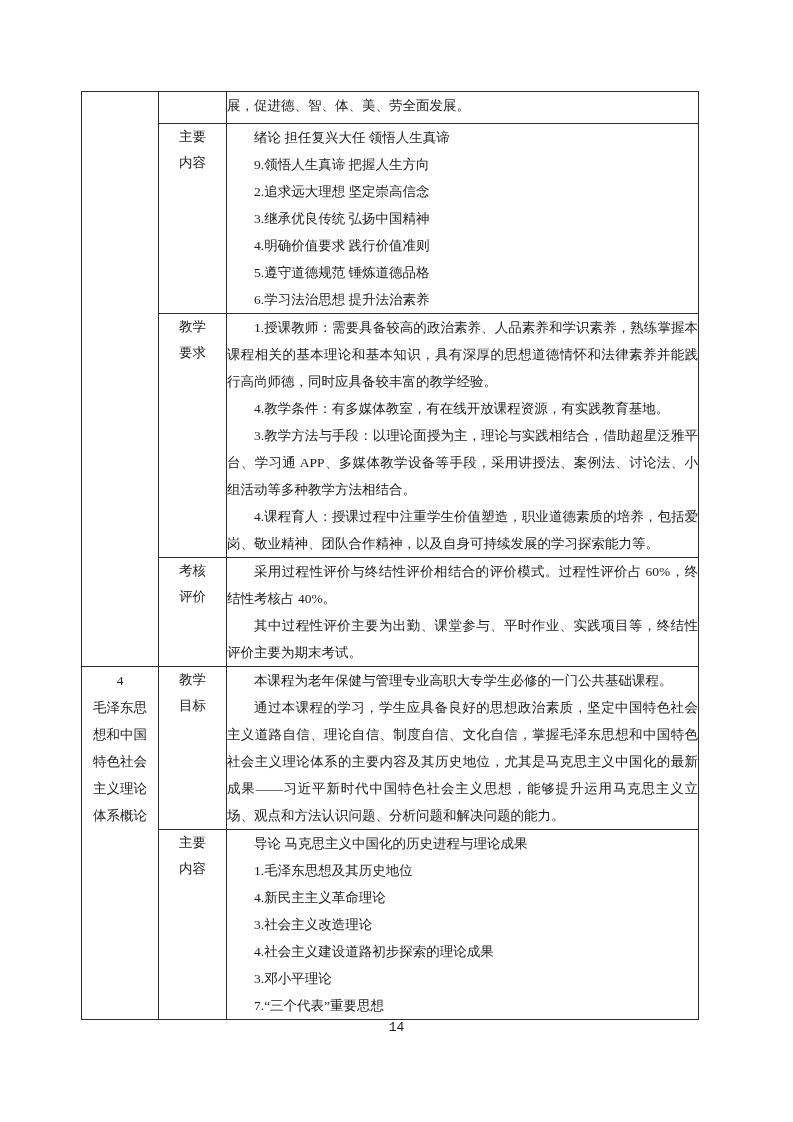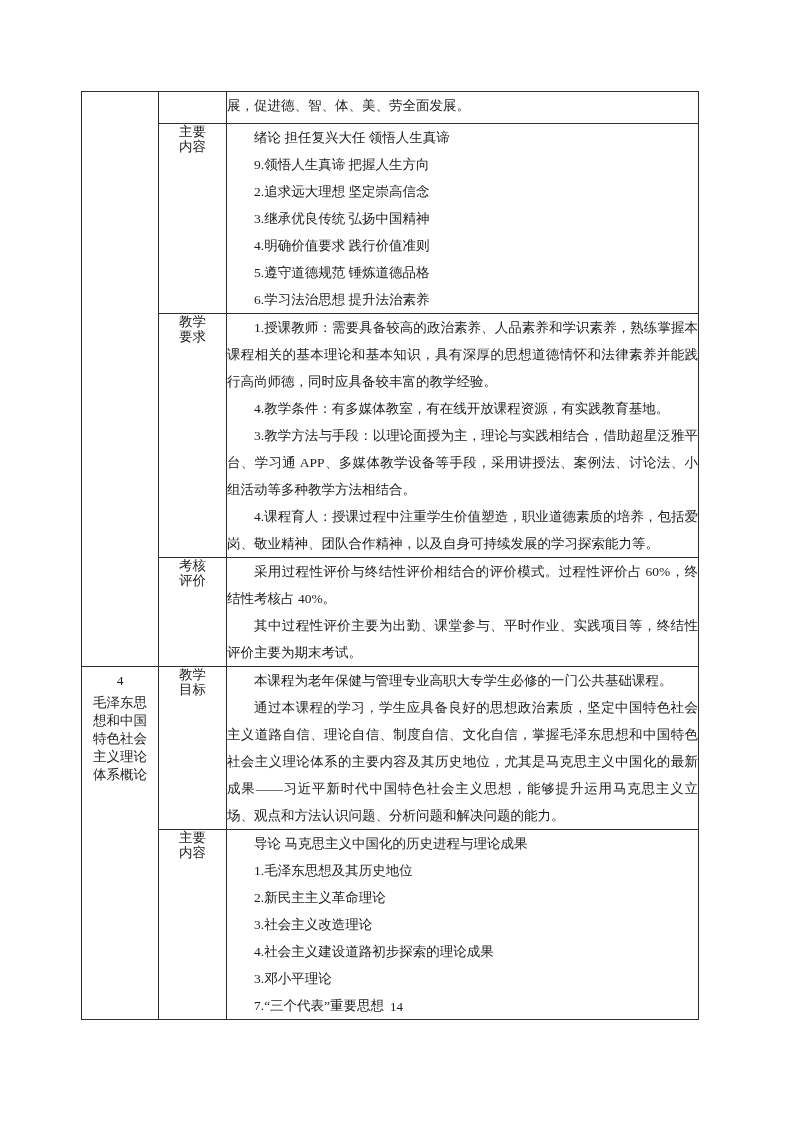--- a/index.html
+++ b/index.html
@@ -38,31 +38,31 @@
     padding: 2px 4px;
   }
   .side-num {
     text-align: center;
     line-height: 27px;
   }
   .side-title {
     display: inline-block;
     width: 4em;
     text-align: center;
-    line-height: 18px;
+    line-height: 27px;
     word-break: break-all;
   }
   td.label {
     text-align: center;
     vertical-align: middle;
   }
   .label-inner {
     display: inline-block;
     width: 2em;
-    line-height: 15px;
+    line-height: 26px;
     word-break: break-all;
     text-align: center;
   }
   td.content {
     padding: 2px 4px 2px 6px;
   }
   .line {
     padding-left: 2em;
     white-space: nowrap;
   }
@@ -70,25 +70,26 @@
     padding-left: 0;
   }
   .para {
     margin: 0;
     text-indent: 2em;
     text-align: justify;
   }
   .page-number {
     position: absolute;
     left: 0;
-    top: 999px;
+    top: 1020px;
     width: 100%;
     text-align: center;
     font-size: 13px;
     line-height: 16px;
+    font-family: Liberation Mono, monospace;
   }
   
   tr.r-a { height: 32px; }
   tr.r-b { height: 187px; }
   tr.r-c { height: 243px; }
   tr.r-d { height: 109px; font-family: Liberation Serif, serif; }
   tr.r-e { height: 160px; }
   tr.r-f { height: 186px; }
 </style>
 </head>
@@ -166,21 +167,21 @@
         </td>
       </tr>
 
       <tr class="r-f">
         <td class="label">
           <span class="label-inner">主要内容</span>
         </td>
         <td class="content">
           <div class="line">导论 马克思主义中国化的历史进程与理论成果</div>
           <div class="line">1.毛泽东思想及其历史地位</div>
-          <div class="line">2.新民主主义革命理论</div>
+          <div class="line">4.新民主主义革命理论</div>
           <div class="line">3.社会主义改造理论</div>
           <div class="line">4.社会主义建设道路初步探索的理论成果</div>
           <div class="line">3.邓小平理论</div>
           <div class="line">7.“三个代表”重要思想</div>
         </td>
       </tr>
     </tbody>
   </table>
 
   <div class="page-number">14</div>

